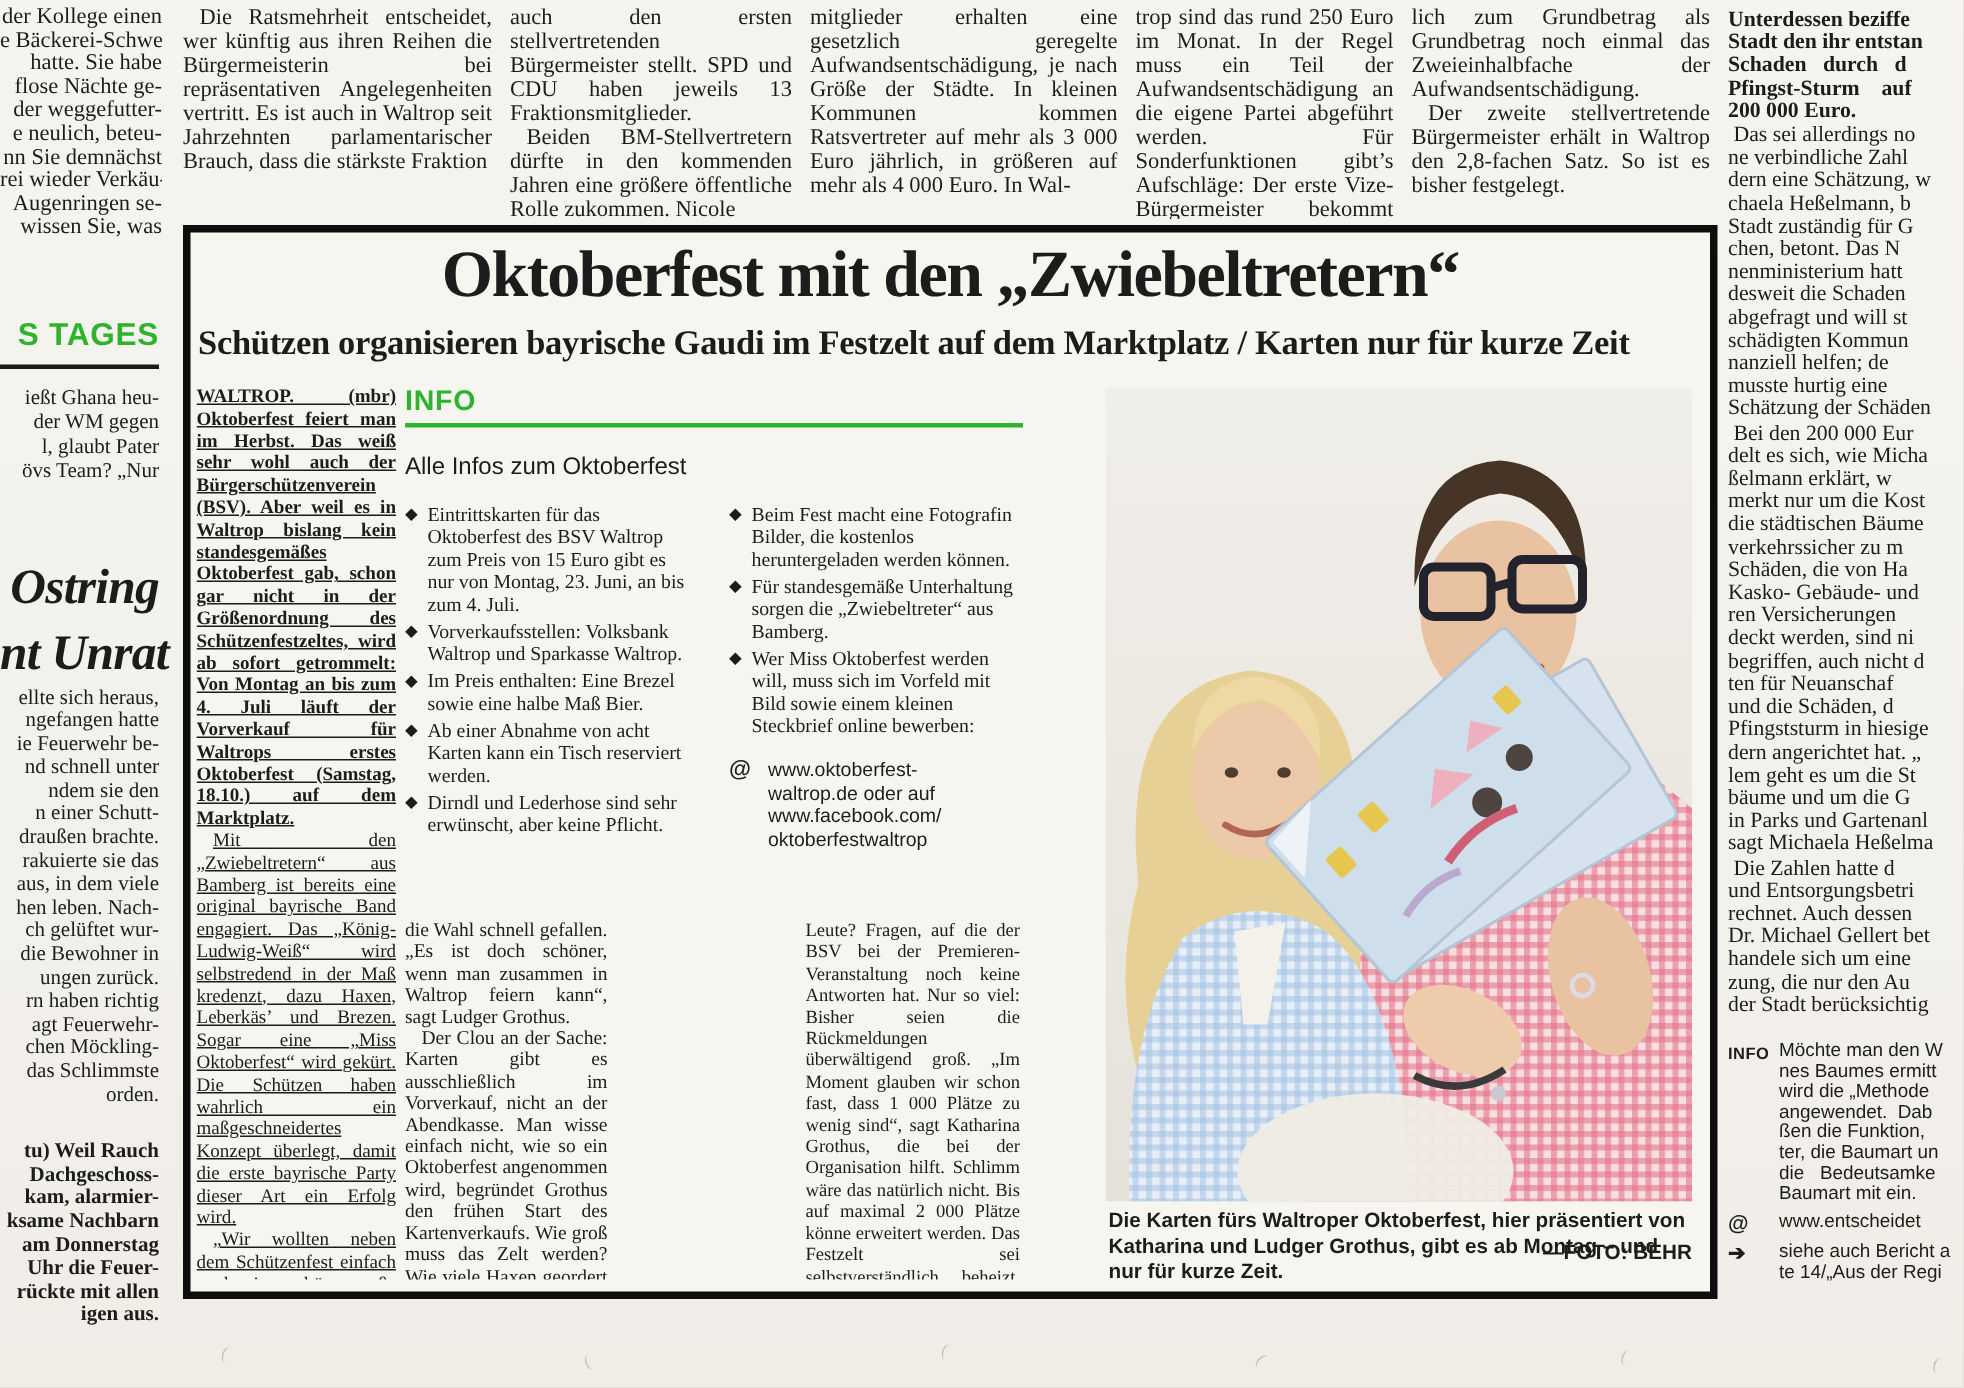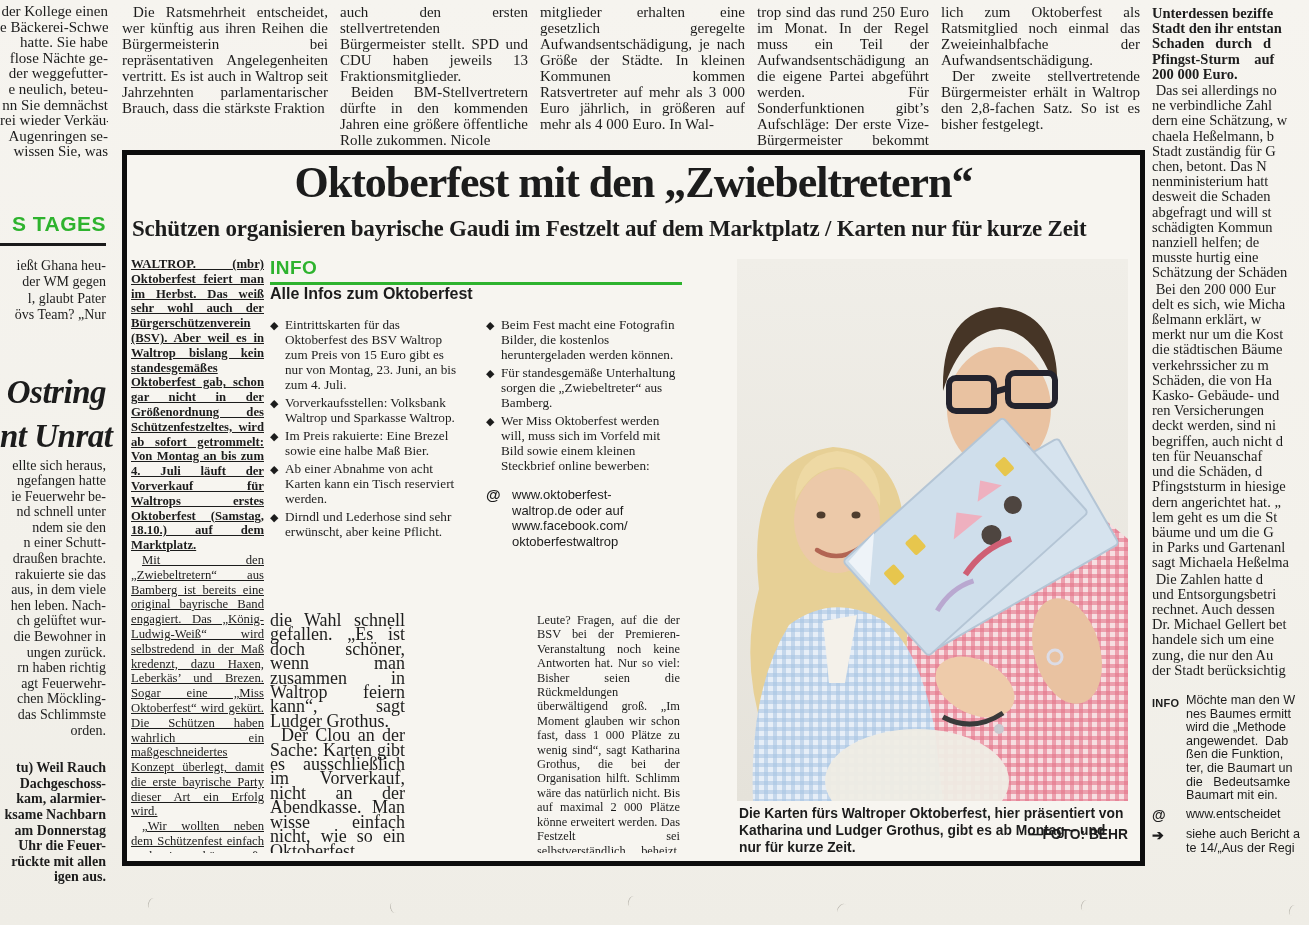--- a/index.html
+++ b/index.html
@@ -47,30 +47,30 @@
 
   
   #frame{left:122px;top:150px;width:1013px;height:706px;border:5px solid #0d0d0d;
          background:#f7f5f0;overflow:hidden;}
   #headline{top:3px;left:0;width:100%;text-align:center;font-weight:bold;
             font-size:44px;line-height:1.12;letter-spacing:-1px;}
   #subhead{top:61px;left:5px;width:996px;font-weight:bold;font-size:23px;
            white-space:nowrap;letter-spacing:-.2px;}
   .body-col{font-size:12.7px;line-height:14.8px;}
   #acol1{left:4px;top:102px;width:133px;height:596px;text-decoration:underline;}
-  #acol2{left:143px;top:458px;width:135px;height:240px;font-size:18px;line-height:14.4px;}
+  #acol2{left:143px;top:458px;width:135px;height:240px;font-size:13px;line-height:14.4px;}
   #acol3{left:410px;top:458px;width:143px;height:240px;font-size:12.4px;line-height:14.4px;}
   .body-col p{margin:0;}
 
   
   #infobox{left:143px;top:102px;width:412px;}
   .info-label{font-family:"Liberation Sans",sans-serif;font-weight:bold;font-size:19px;
               color:#2eb32e;letter-spacing:.5px;}
   .info-rule{height:3px;background:#2eb32e;margin-top:3px;}
-  .info-title{font-family:"Liberation Sans",sans-serif;font-weight:bold;font-size:16px;}
+  .info-title{font-family:"Liberation Sans",sans-serif;font-weight:normal;font-size:16px;margin-top:18px;}
   .info-cols{display:flex;gap:24px;margin-top:14px;}
   .info-col{width:192px;flex:none;font-size:13.2px;line-height:15px;}
   .bullet{display:flex;margin-bottom:3px;}
   .bullet .diamond{width:15px;flex:none;font-size:11px;padding-top:1px;}
   .at-row{display:flex;margin-top:14px;}
   .at-row .at{width:26px;flex:none;font-family:"Liberation Sans",sans-serif;font-weight:bold;font-size:15px;}
   .at-row .links{font-family:"Liberation Sans",sans-serif;font-size:13px;line-height:15.5px;white-space:pre-line;}
 
   
   #photo{left:610px;top:104px;width:391px;height:542px;}
@@ -104,21 +104,21 @@
     <p>auch den ersten stellvertretenden Bürgermeister stellt. SPD und CDU haben jeweils 13 Fraktionsmitglieder.</p>
     <p class="ind">Beiden BM-Stellvertretern dürfte in den kommenden Jahren eine größere öffentliche Rolle zukommen. Nicole</p>
   </div>
   <div class="abs top-col j clip serif" id="tsD">
     <p>mitglieder erhalten eine gesetzlich geregelte Aufwandsentschädigung, je nach Größe der Städte. In kleinen Kommunen kommen Ratsvertreter auf mehr als 3 000 Euro jährlich, in größeren auf mehr als 4 000 Euro. In Wal-</p>
   </div>
   <div class="abs top-col j clip serif" id="tsE">
     <p>trop sind das rund 250 Euro im Monat. In der Regel muss ein Teil der Aufwandsentschädigung an die eigene Partei abgeführt werden. Für Sonderfunktionen gibt’s Aufschläge: Der erste Vize-Bürgermeister bekommt zusätz-</p>
   </div>
   <div class="abs top-col j clip serif" id="tsF">
-    <p>lich zum Oktoberfest als Ratsmitglied noch einmal das Zweieinhalbfache der Aufwandsentschädigung.</p>
+    <p>lich zum Grundbetrag als Grundbetrag noch einmal das Zweieinhalbfache der Aufwandsentschädigung.</p>
     <p class="ind">Der zweite stellvertretende Bürgermeister erhält in Waltrop den 2,8-fachen Satz. So ist es bisher festgelegt.</p>
   </div>
 
   <div class="abs" id="leftcol">
     <div class="rail-label">S TAGES</div>
     <div class="rail-rule"></div>
     <div class="rail-teaser cutL serif">ießt Ghana heu-
 der WM gegen
 l, glaubt Pater
 övs Team? „Nur</div>
@@ -241,21 +241,21 @@
               <span class="btxt">Eintrittskarten für das Oktoberfest des BSV Waltrop zum Preis von 15 Euro gibt es nur von Montag, 23. Juni, an bis zum 4. Juli.</span>
             </div>
 
             <div class="bullet">
               <span class="diamond">◆</span>
               <span class="btxt">Vorverkaufsstellen: Volksbank Waltrop und Sparkasse Waltrop.</span>
             </div>
 
             <div class="bullet">
               <span class="diamond">◆</span>
-              <span class="btxt">Im Preis rakuierte: Eine Brezel sowie eine halbe Maß Bier.</span>
+              <span class="btxt">Im Preis enthalten: Eine Brezel sowie eine halbe Maß Bier.</span>
             </div>
 
             <div class="bullet">
               <span class="diamond">◆</span>
               <span class="btxt">Ab einer Abnahme von acht Karten kann ein Tisch reserviert werden.</span>
             </div>
 
             <div class="bullet">
               <span class="diamond">◆</span>
               <span class="btxt">Dirndl und Lederhose sind sehr erwünscht, aber keine Pflicht.</span>

